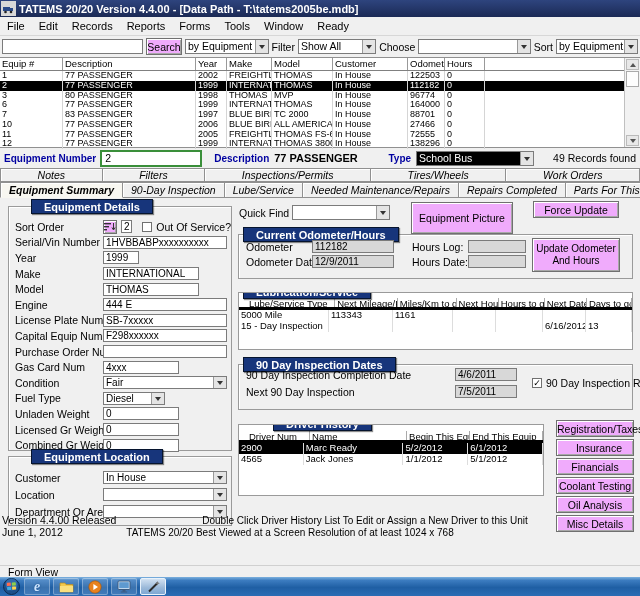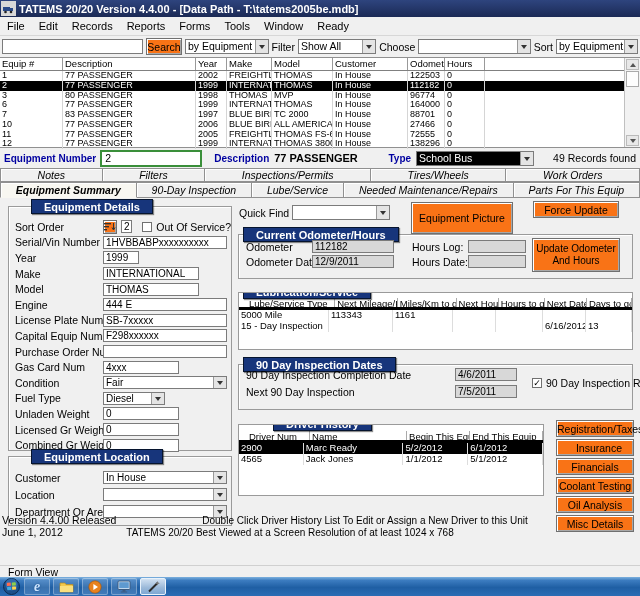--- a/index.html
+++ b/index.html
@@ -11,21 +11,21 @@
   .titleicon { width:15px; height:15px; margin:0 3px 0 1px; background:#d8d8d8; display:flex; align-items:center; justify-content:center; }
 
   
   .menubar { height:19px; background:#f0f0f0; display:flex; align-items:center; border-bottom:1px solid #d7d7d7; }
   .menu-item { padding:0 7px; height:100%; display:flex; align-items:center; cursor:default; }
   .menu-item::first-letter { text-decoration:underline; }
 
   
   .searchbar { height:21px; background:#f0f0f0; display:flex; align-items:center; padding:0 2px; gap:3px; }
   .tinput { background:#fff; border:1px solid #7b7b7b; height:15px; font-size:10.5px; padding:0 2px; }
-  .btn { background:#f97316; border:1px solid #707070; box-shadow:inset 1px 1px 0 #fff, inset -1px -1px 0 #a8a8a8; font-size:10.5px; text-align:center; cursor:default; font-family:inherit; }
+  .btn { background:#f0abfc; border:1px solid #707070; box-shadow:inset 1px 1px 0 #fff, inset -1px -1px 0 #a8a8a8; font-size:10.5px; text-align:center; cursor:default; font-family:inherit; }
   .combo { display:inline-flex; background:#fff; border:1px solid #7b7b7b; height:15px; overflow:hidden; }
   .combo-text { flex:1; padding:0 2px; font-size:10.5px; line-height:13px; white-space:nowrap; overflow:hidden; }
   .carr { width:13px; background:#e4e4e4; border-left:1px solid #999; display:flex; align-items:center; justify-content:center; flex:none; }
   .carr::after { content:""; border:3px solid transparent; border-top:4px solid #333; margin-top:4px; }
   .combo.sel .combo-text { background:#000; color:#fff; }
   .slbl { font-size:10.5px; }
 
   
   .etable { height:91px; background:#fff; position:relative; border-top:1px solid #909090; border-bottom:1px solid #909090; }
   .ehead { display:flex; height:13px; border-bottom:1px solid #808080; font-size:9.5px; }
@@ -262,20 +262,21 @@
     <span class="tab">Filters</span>
     <span class="tab">Inspections/Permits</span>
     <span class="tab">Tires/Wheels</span>
     <span class="tab">Work Orders</span>
   </div>
 <div class="tabs2" id="tabs2">
     <span class="tab active">Equipment Summary</span>
     <span class="tab">90-Day Inspection</span>
     <span class="tab">Lube/Service</span>
     <span class="tab">Needed Maintenance/Repairs</span>
+    <span class="tab">Repairs Completed</span>
     <span class="tab">Parts For This Equip</span>
   </div>
 
 <div class="content">
 
   <div class="group" style="left:8px; top:8px; width:224px; height:245px;">
     <div class="ghdr" style="left:22px">Equipment Details</div>
     <div id="edfields" style="padding-top:12px">
         <div class="frow f-sort_order">
           <span class="flabel">Sort Order</span>

